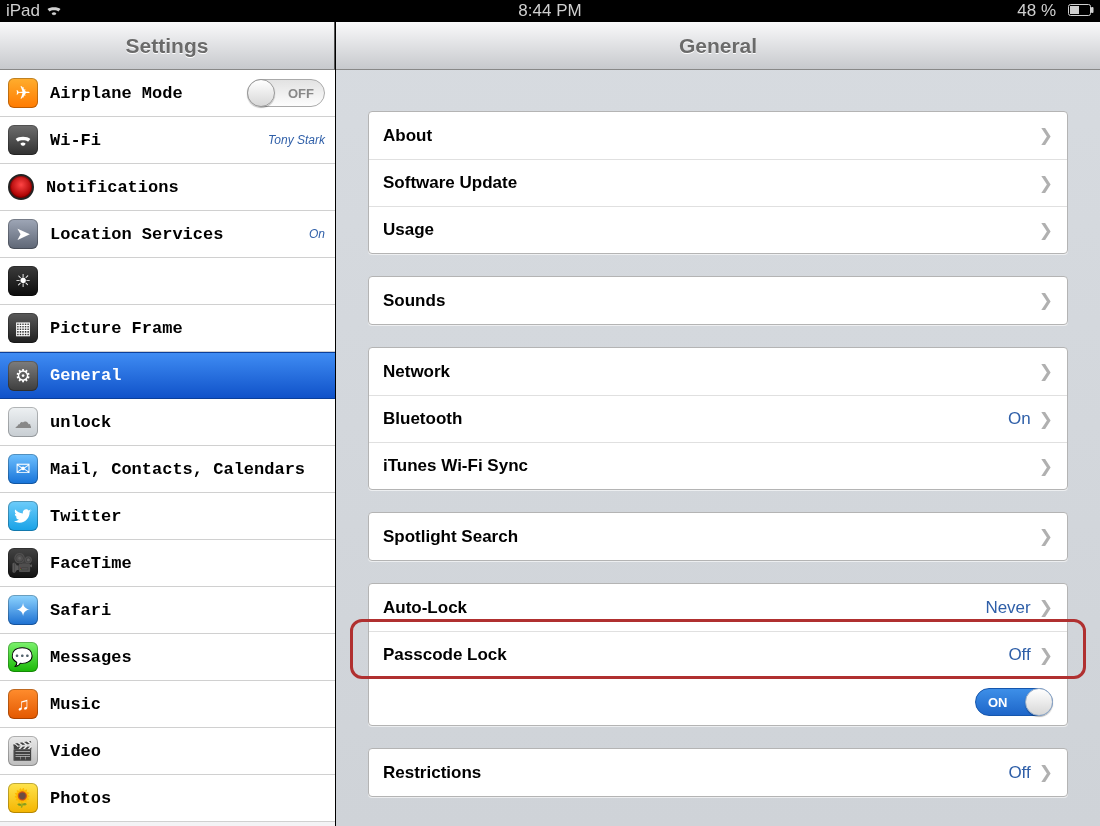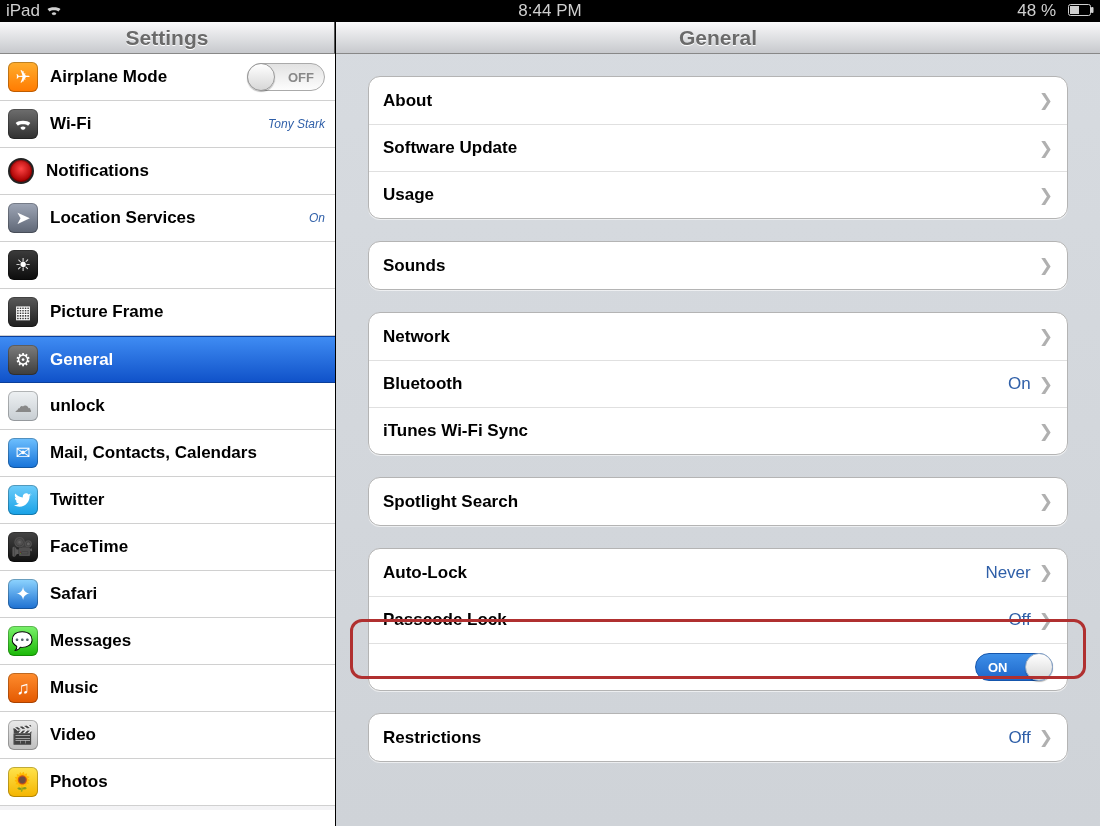--- a/index.html
+++ b/index.html
@@ -13,34 +13,34 @@
   .status-bar .center{position:absolute;left:0;right:0;text-align:center;}
   .status-bar .right{margin-left:auto;display:flex;align-items:center;gap:12px;}
   .status-bar .wifi-icon{display:inline-block;margin-left:6px;}
   .battery-icon{display:inline-block;}
 
   
   .panes{display:flex;height:804px;}
   .sidebar{width:336px;border-right:1px solid #000;position:relative;}
   .detail{flex:1;background:linear-gradient(#d7dbe0,#cfd3d8);position:relative;
     overflow:hidden;}
-  .header{height:32px;display:flex;align-items:center;justify-content:center;
+  .header{height:48px;display:flex;align-items:center;justify-content:center;
     color:#6a6a6a;font-weight:bold;font-size:21px;
     text-shadow:0 1px 0 #fff;
     background:linear-gradient(#f9f9fa,#c7c9cd);
     border-bottom:1px solid #888;}
   .sidebar .header{border-right:1px solid #555;}
   .sidebar-body{height:756px;overflow:hidden;
     background:linear-gradient(#fff,#f3f3f5);}
 
   
   .side-row{height:47px;display:flex;align-items:center;
     border-bottom:1px solid #d0d0d0;padding:0 10px 0 8px;cursor:pointer;
     font-size:17px;color:#000;background:#fff;}
-  .side-row .label{font-weight:bold;}
+  .side-row .label{font-weight:bold;font-family:Liberation Mono, monospace;}
   .side-row .value{margin-left:auto;color:#2f5fa8;font-size:12px;font-style:italic;}
   .side-row.selected{background:linear-gradient(#3f8cf3,#1052c9);color:#fff;
     border-top:1px solid #0b3f9a;border-bottom:1px solid #0b3f9a;}
   .side-row.selected .label{color:#fff;}
   .side-icon{width:30px;height:30px;border-radius:6px;margin-right:12px;
     flex-shrink:0;display:flex;align-items:center;justify-content:center;
     font-size:18px;color:#fff;box-shadow:inset 0 0 0 1px rgba(0,0,0,.25);}
 
   
   .ic-airplane{background:linear-gradient(#ffae2e,#ff7a00);}
@@ -66,22 +66,22 @@
     background:linear-gradient(#e2e2e2,#fdfdfd);}
   .toggle-off .knob{width:28px;height:28px;border-radius:14px;
     background:linear-gradient(#fff,#d7d7d7);border:1px solid #999;
     position:absolute;left:-1px;top:-1px;
     box-shadow:0 1px 1px rgba(0,0,0,.3);}
   .toggle-off .txt{position:absolute;right:10px;font-size:13px;font-weight:bold;
     color:#888;}
 
   
   .detail-body{padding:22px 32px 0 32px;height:756px;overflow:hidden;}
-  .group{background:#fff;border:1px solid #b4b4b4;border-radius:12px;
-    margin-bottom:22px;box-shadow:0 1px 0 rgba(255,255,255,.6);}
+  .group{background:#fff;border:1px solid #b4b4b4;border-radius:4px;
+    margin-bottom:22px;box-shadow:0 1px 0 rgba(255,255,255,.6);margin-top:19px;}
   .cell{height:47px;display:flex;align-items:center;padding:0 14px;
     font-size:17px;font-weight:bold;color:#000;cursor:pointer;}
   .group .cell + .cell{border-top:1px solid #e0e0e0;}
   .cell .value{margin-left:auto;font-weight:normal;color:#2f5fa8;margin-right:8px;}
   .cell .chev{color:#b0b0b0;font-weight:normal;}
   .group-note{text-align:center;font-size:14px;color:#7a7e85;margin:-12px 0 20px;
     text-shadow:0 1px 0 #fff;}
   .toggle-on{margin-left:auto;width:78px;height:28px;border-radius:14px;
     background:linear-gradient(#3d8fe8,#1e66c9);position:relative;
     display:flex;align-items:center;border:1px solid #1556ad;}

